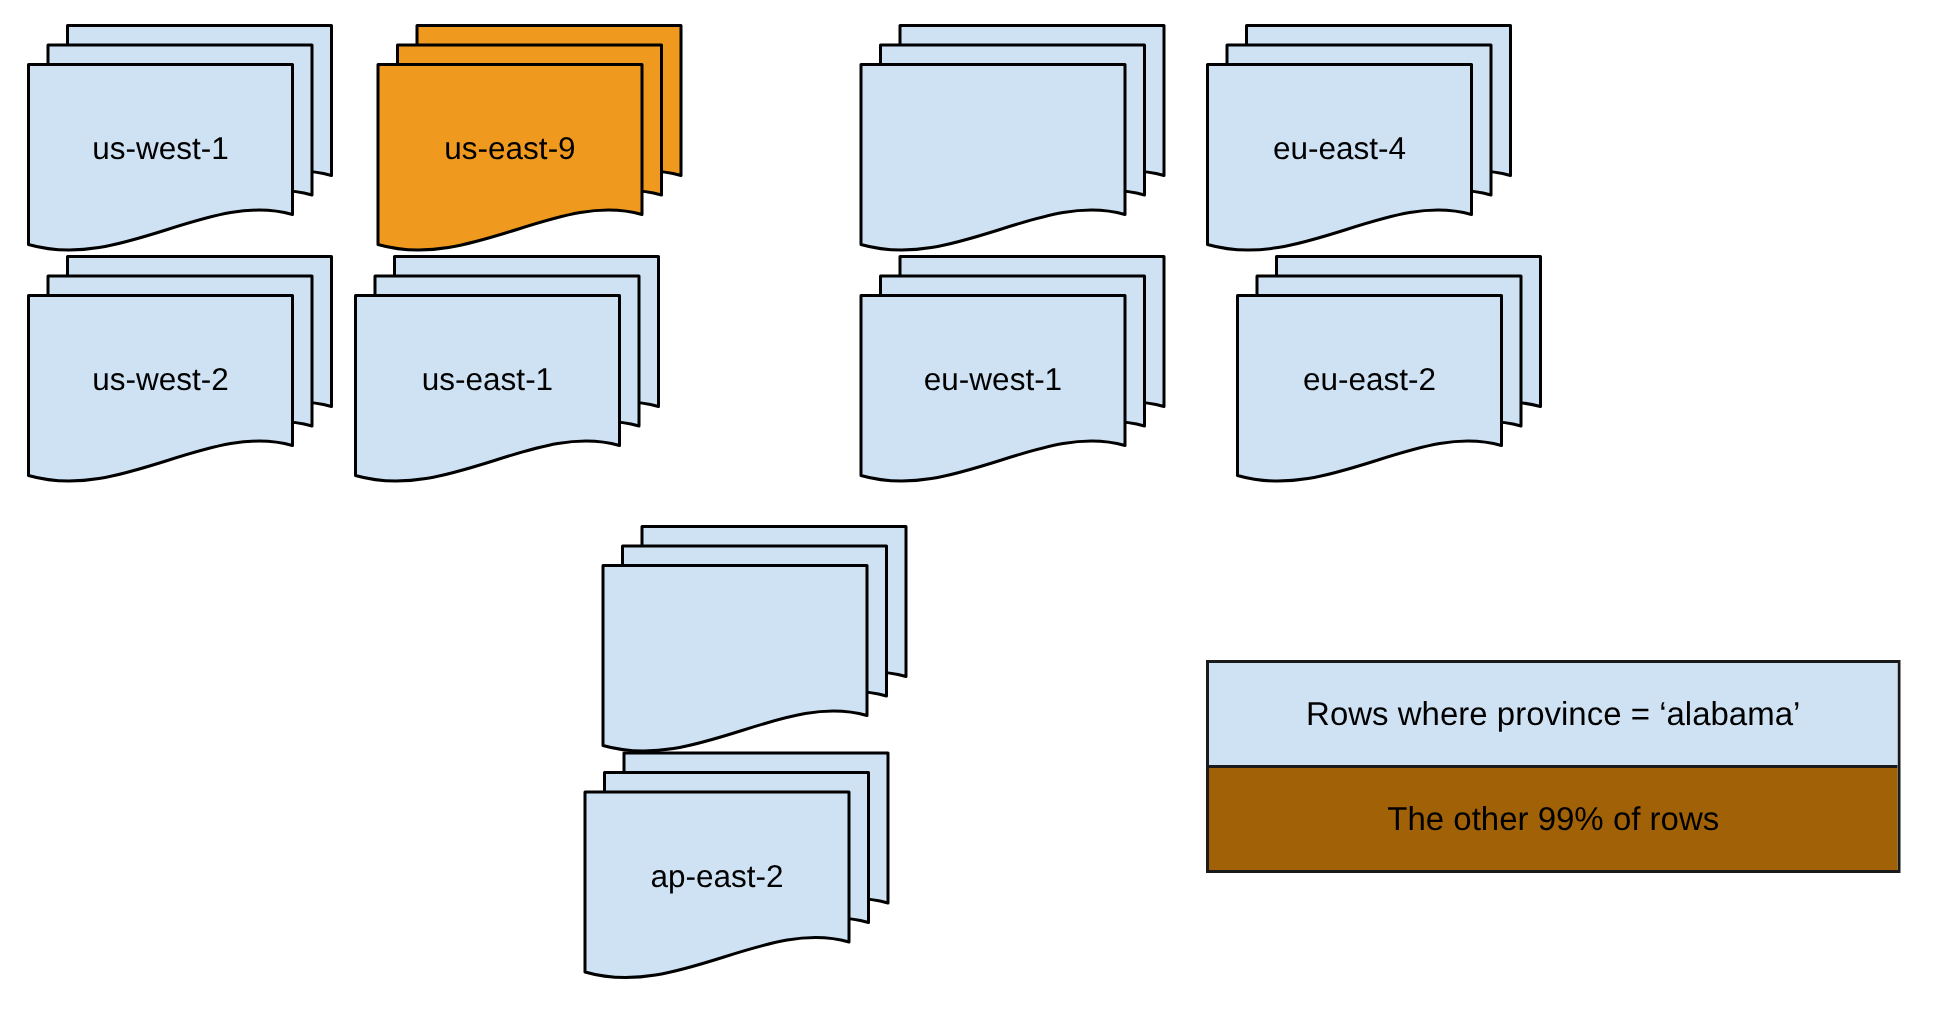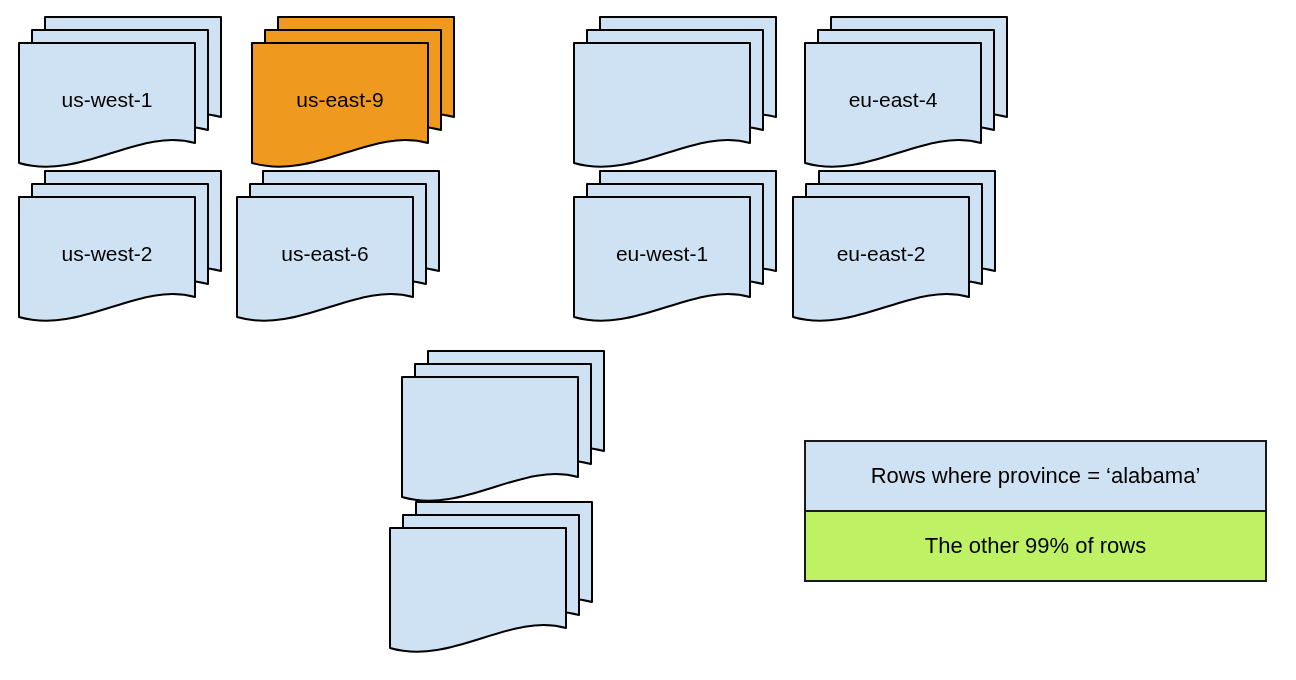--- a/index.html
+++ b/index.html
@@ -23,21 +23,21 @@
   .legend{
     position:absolute;left:804px;top:440px;width:463px;height:142px;
     border:2px solid #1a1a1a;box-sizing:border-box;
     display:flex;flex-direction:column;
   }
   .legend-row{
     flex:1;display:flex;align-items:center;justify-content:center;
     font-size:22px;color:#000000;
   }
   .legend-row.blue{background:#cfe2f3;border-bottom:2px solid #1a1a1a;}
-  .legend-row.orange{background:#bef264;}
+  .legend-row.orange{background:#a16207;}
   .defs-holder{position:absolute;width:0;height:0;overflow:hidden;}
 </style>
 </head>
 <body>
 
 <div class="canvas">
 
   <svg class="defs-holder" aria-hidden="true">
     <defs>
       <path id="docshape" d="M0 0 H176 V100 C120 84 62 138 0 120 Z"></path>
@@ -87,33 +87,33 @@
     </svg>
     <div class="stack-label">us-west-2</div>
   </div>
 
   <div class="stack" style="left:236px;top:170px">
     <svg width="205" height="155">
       <use href="#docshape" class="doc fill-blue" transform="translate(27,1)"></use>
       <use href="#docshape" class="doc fill-blue" transform="translate(14,14)"></use>
       <use href="#docshape" class="doc fill-blue" transform="translate(1,27)"></use>
     </svg>
-    <div class="stack-label">us-east-6</div>
+    <div class="stack-label">us-east-1</div>
   </div>
 
   <div class="stack" style="left:573px;top:170px">
     <svg width="205" height="155">
       <use href="#docshape" class="doc fill-blue" transform="translate(27,1)"></use>
       <use href="#docshape" class="doc fill-blue" transform="translate(14,14)"></use>
       <use href="#docshape" class="doc fill-blue" transform="translate(1,27)"></use>
     </svg>
     <div class="stack-label">eu-west-1</div>
   </div>
 
-  <div class="stack" style="left:792px;top:170px">
+  <div class="stack" style="left:824px;top:170px">
     <svg width="205" height="155">
       <use href="#docshape" class="doc fill-blue" transform="translate(27,1)"></use>
       <use href="#docshape" class="doc fill-blue" transform="translate(14,14)"></use>
       <use href="#docshape" class="doc fill-blue" transform="translate(1,27)"></use>
     </svg>
     <div class="stack-label">eu-east-2</div>
   </div>
 
   <div class="stack" style="left:401px;top:350px">
     <svg width="205" height="155">
@@ -122,20 +122,21 @@
       <use href="#docshape" class="doc fill-blue" transform="translate(1,27)"></use>
     </svg>
   </div>
 
   <div class="stack" style="left:389px;top:501px">
     <svg width="205" height="155">
       <use href="#docshape" class="doc fill-blue" transform="translate(27,1)"></use>
       <use href="#docshape" class="doc fill-blue" transform="translate(14,14)"></use>
       <use href="#docshape" class="doc fill-blue" transform="translate(1,27)"></use>
     </svg>
+    <div class="stack-label">ap-east-2</div>
   </div>
 
   <div class="legend">
     <div class="legend-row blue">Rows where province = ‘alabama’</div>
     <div class="legend-row orange">The other 99% of rows</div>
   </div>
 
 </div>
 
 </body></html>

